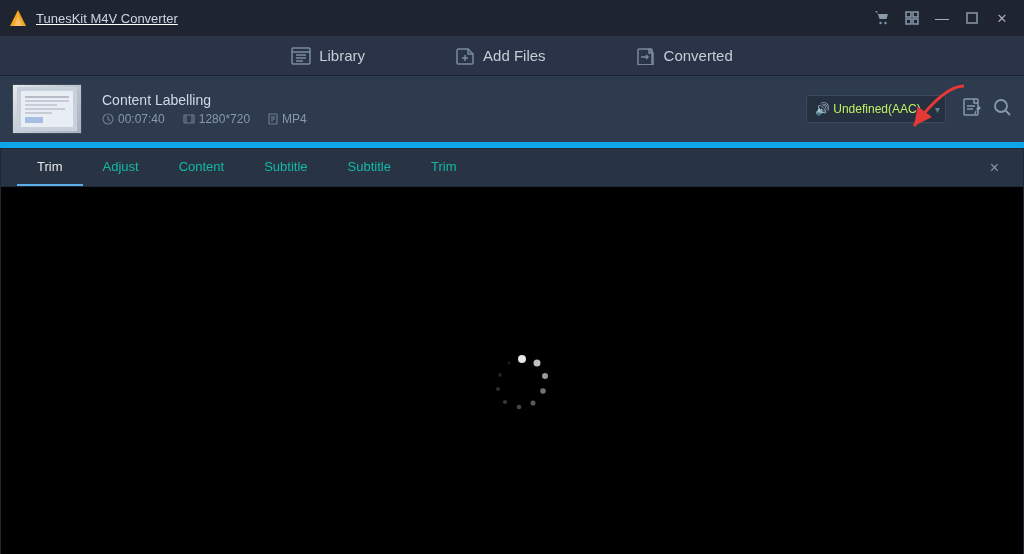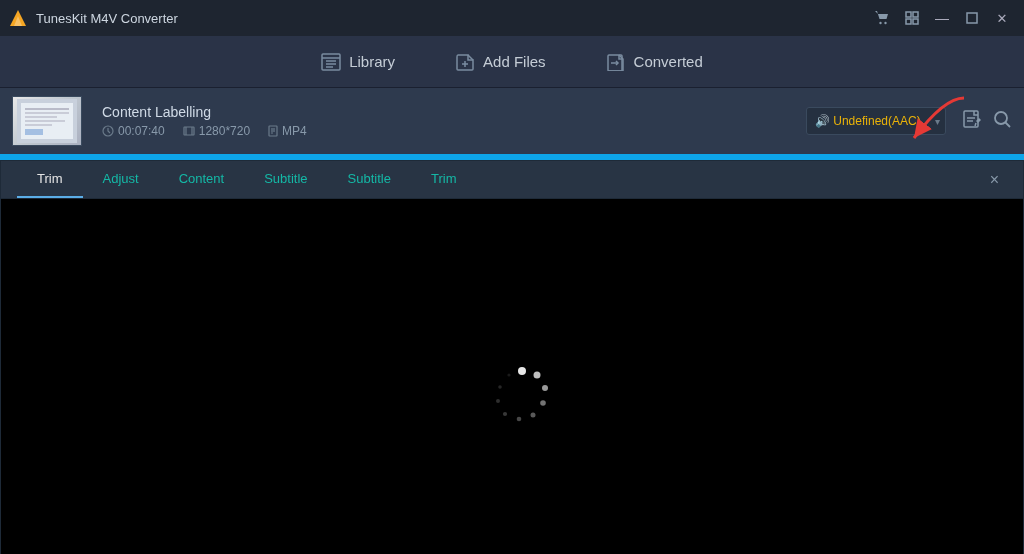--- a/index.html
+++ b/index.html
@@ -18,20 +18,21 @@
       align-items: center;
       justify-content: space-between;
       background: #1e2530;
       height: 36px;
       padding: 0 8px;
     }
     .title-bar-left {
       display: flex;
       align-items: center;
       gap: 8px;
+      text-decoration: underline;
     }
     .app-logo {
       width: 20px;
       height: 20px;
     }
     .app-title {
       font-size: 13px;
       color: #cdd6e0;
     }
     .title-bar-controls {
@@ -48,23 +49,23 @@
       color: #aab;
       font-size: 13px;
       cursor: pointer;
     }
 
     
     .nav-bar {
       display: flex;
       align-items: center;
       justify-content: center;
-      gap: 36px;
+      gap: 66px;
       background: #2a3347;
-      height: 52px;
+      height: 40px;
       border-bottom: 1px solid #1a2030;
     }
     .nav-item {
       display: flex;
       align-items: center;
       gap: 8px;
       color: #b0bec5;
       font-size: 15px;
       cursor: pointer;
       padding: 8px 12px;
@@ -127,21 +128,21 @@
     }
 
     .file-controls {
       display: flex;
       align-items: center;
       gap: 8px;
     }
     .dropdown-sel {
       background: #253040;
       border: 1px solid #3a4a5e;
-      color: #eab308;
+      color: #bef264;
       font-size: 12px;
       padding: 4px 24px 4px 8px;
       border-radius: 3px;
       appearance: none;
       cursor: pointer;
       position: relative;
       height: 28px;
     }
     .select-wrap {
       position: relative;

